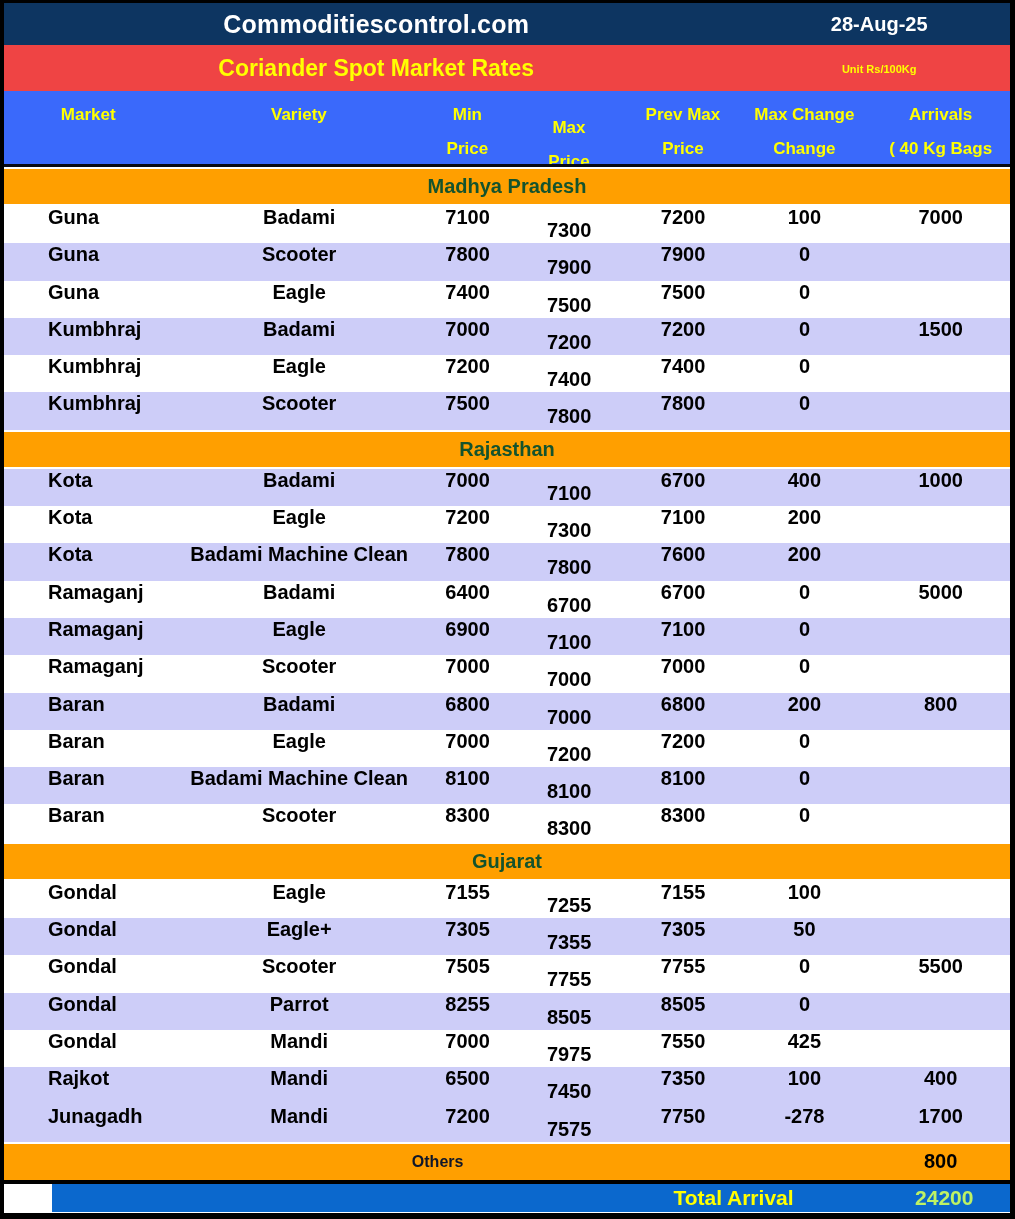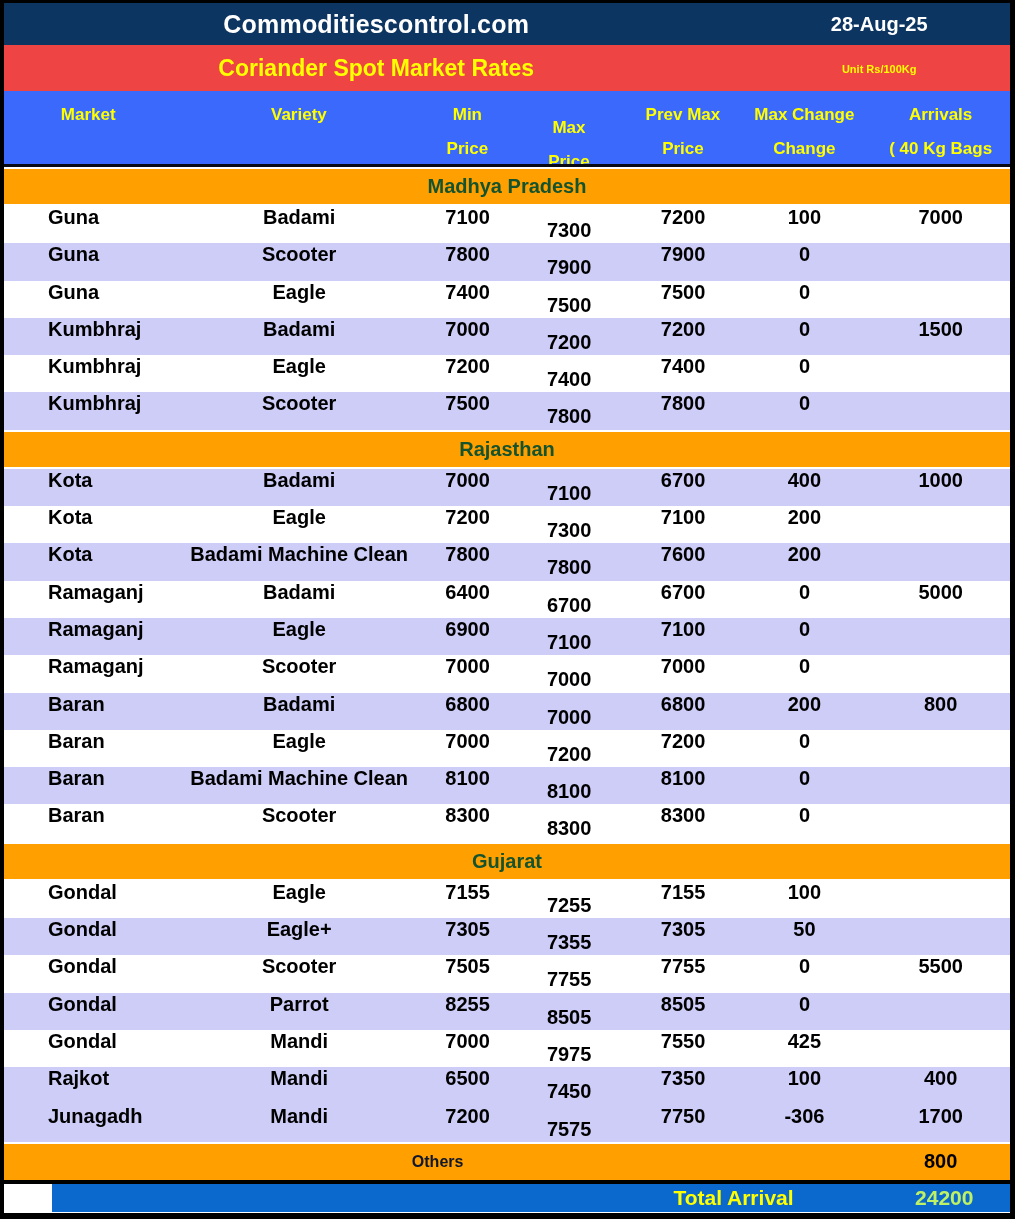--- a/index.html
+++ b/index.html
@@ -373,21 +373,21 @@
         <div class="cell c4">7350</div>
         <div class="cell c5">100</div>
         <div class="cell c6">400</div>
       </div>
       <div class="data-row lavender">
         <div class="cell c0 market">Junagadh</div>
         <div class="cell c1">Mandi</div>
         <div class="cell c2">7200</div>
         <div class="cell c3">7575</div>
         <div class="cell c4">7750</div>
-        <div class="cell c5">-306</div>
+        <div class="cell c5">-278</div>
         <div class="cell c6">1700</div>
       </div>
     </div>
 
   <div class="others-row">
     <div class="others-label">Others</div>
     <div class="others-value">800</div>
   </div>
 
   <div class="black-sep2"></div>

